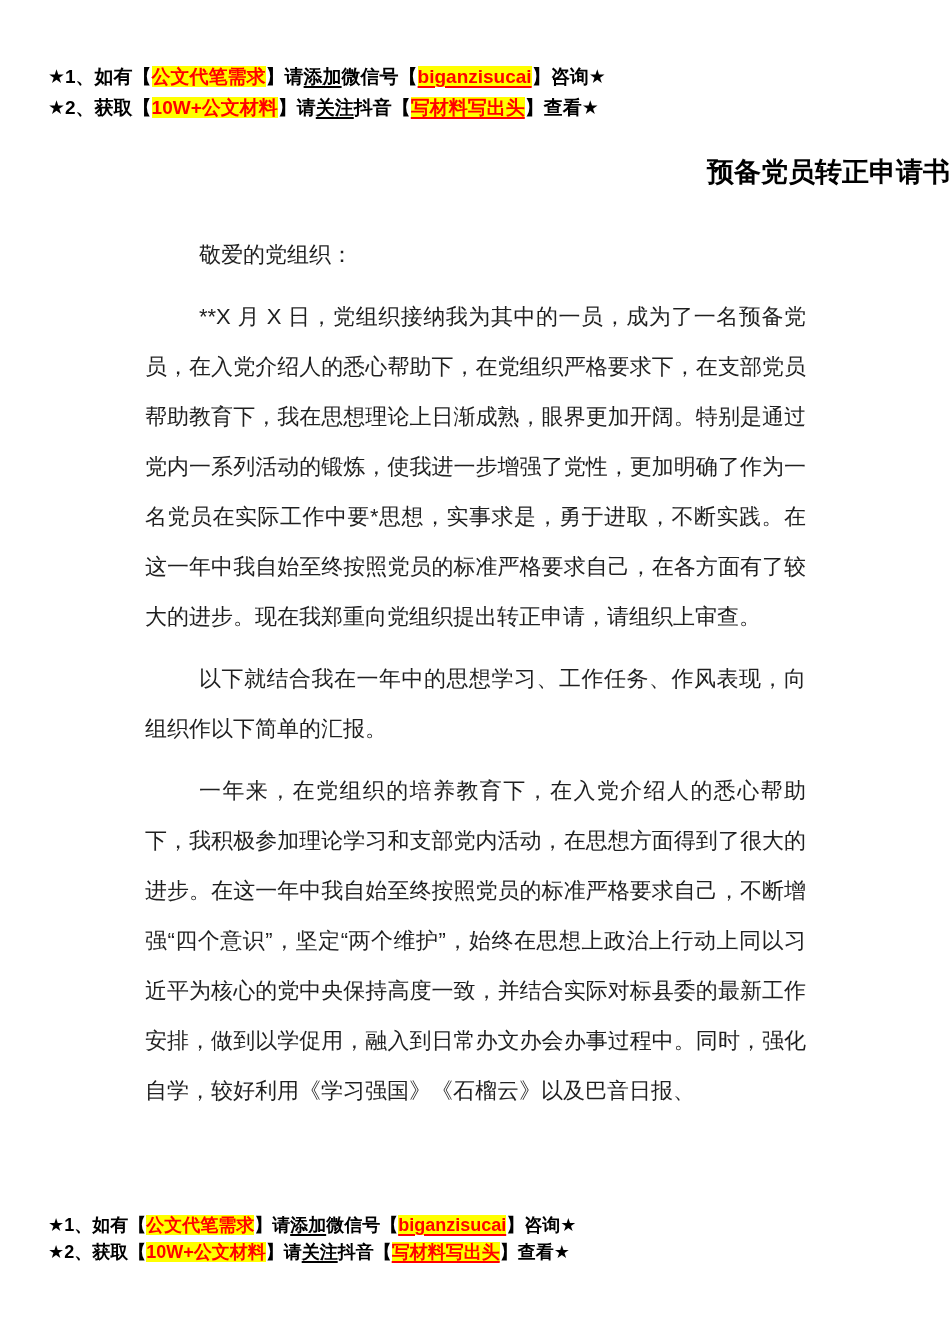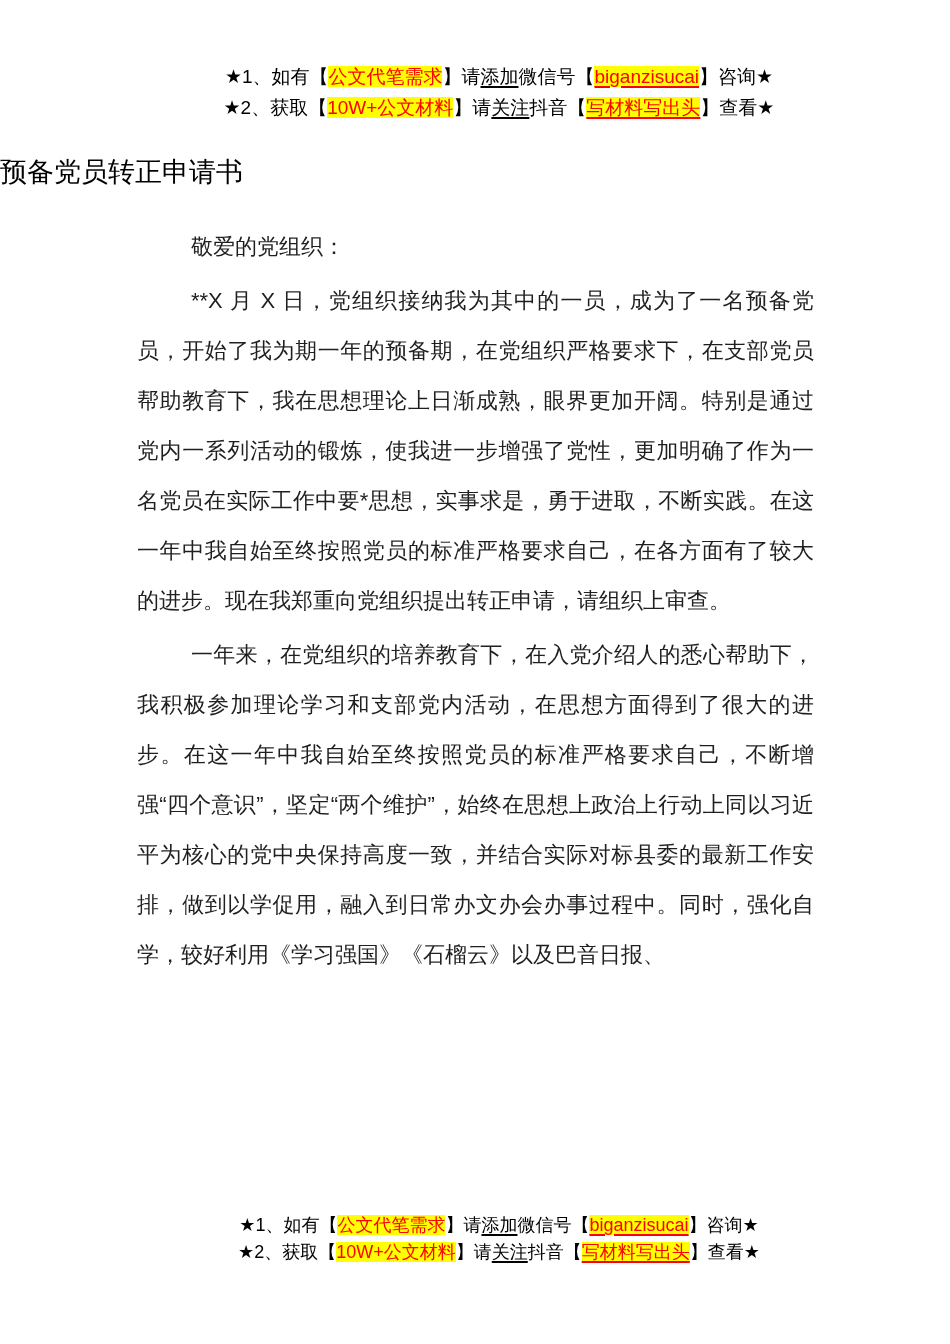--- a/index.html
+++ b/index.html
@@ -9,22 +9,21 @@
     height: 1344px;
     background: #ffffff;
     overflow: hidden;
     font-family: "Liberation Sans", "DejaVu Sans", sans-serif;
     color: #1a1a1a;
   }
   .promo {
     position: absolute;
     left: 0;
     right: 0;
-    text-align: center;
-    font-weight: 400;
+    font-weight: 700;
     color: #000000;
     white-space: nowrap;
     padding-left: 48px;
   }
   .promo-header { top: 61px; font-size: 19px; line-height: 31px; }
   .promo-footer { top: 1212px; font-size: 18px; line-height: 27px; }
   .hl {
     background: #ffff00;
     color: #ff0000;
   }
@@ -32,38 +31,38 @@
     text-decoration: underline;
     text-decoration-thickness: 2px;
     text-underline-offset: 3px;
   }
   .doc-title {
     position: absolute;
     top: 150px;
     left: 0;
     right: 0;
     margin: 0;
-    text-align: left;
+    text-align: right;
     font-size: 27px;
-    font-weight: 400;
+    font-weight: 700;
     line-height: 44px;
     color: #000000;
   }
   .content {
     position: absolute;
     top: 218px;
     left: 133px;
     width: 685px;
     font-size: 22px;
     line-height: 50px;
     text-align: justify;
     color: #1f1f1f;
   }
   .content p {
-    margin: 4px;
+    margin: 12px;
     text-indent: 54px;
   }
 </style>
 </head>
 <body>
 
 <div class="page">
 
   <div class="promo promo-header">
     <div>
@@ -71,21 +70,22 @@
     </div>
     <div>
       <span>★2、获取【</span><span class="hl">10W+公文材料</span><span>】请</span><span class="ul">关注</span><span>抖音【</span><span class="hl ul">写材料写出头</span><span>】查看★</span>
     </div>
   </div>
 
   <h1 class="doc-title">预备党员转正申请书</h1>
 
   <div class="content">
     <p>敬爱的党组织：</p>
-    <p>**X 月 X 日，党组织接纳我为其中的一员，成为了一名预备党员，开始了我为期一年的预备期，在党组织严格要求下，在支部党员帮助教育下，我在思想理论上日渐成熟，眼界更加开阔。特别是通过党内一系列活动的锻炼，使我进一步增强了党性，更加明确了作为一名党员在实际工作中要*思想，实事求是，勇于进取，不断实践。在这一年中我自始至终按照党员的标准严格要求自己，在各方面有了较大的进步。现在我郑重向党组织提出转正申请，请组织上审查。</p>
+    <p>**X 月 X 日，党组织接纳我为其中的一员，成为了一名预备党员，在入党介绍人的悉心帮助下，在党组织严格要求下，在支部党员帮助教育下，我在思想理论上日渐成熟，眼界更加开阔。特别是通过党内一系列活动的锻炼，使我进一步增强了党性，更加明确了作为一名党员在实际工作中要*思想，实事求是，勇于进取，不断实践。在这一年中我自始至终按照党员的标准严格要求自己，在各方面有了较大的进步。现在我郑重向党组织提出转正申请，请组织上审查。</p>
+    <p>以下就结合我在一年中的思想学习、工作任务、作风表现，向组织作以下简单的汇报。</p>
     <p>一年来，在党组织的培养教育下，在入党介绍人的悉心帮助下，我积极参加理论学习和支部党内活动，在思想方面得到了很大的进步。在这一年中我自始至终按照党员的标准严格要求自己，不断增强“四个意识”，坚定“两个维护”，始终在思想上政治上行动上同以习近平为核心的党中央保持高度一致，并结合实际对标县委的最新工作安排，做到以学促用，融入到日常办文办会办事过程中。同时，强化自学，较好利用《学习强国》《石榴云》以及巴音日报、</p>
   </div>
 
   <div class="promo promo-footer">
     <div>
       <span>★1、如有【</span><span class="hl">公文代笔需求</span><span>】请</span><span class="ul">添加</span><span>微信号【</span><span class="hl ul">biganzisucai</span><span>】咨询★</span>
     </div>
     <div>
       <span>★2、获取【</span><span class="hl">10W+公文材料</span><span>】请</span><span class="ul">关注</span><span>抖音【</span><span class="hl ul">写材料写出头</span><span>】查看★</span>
     </div>

